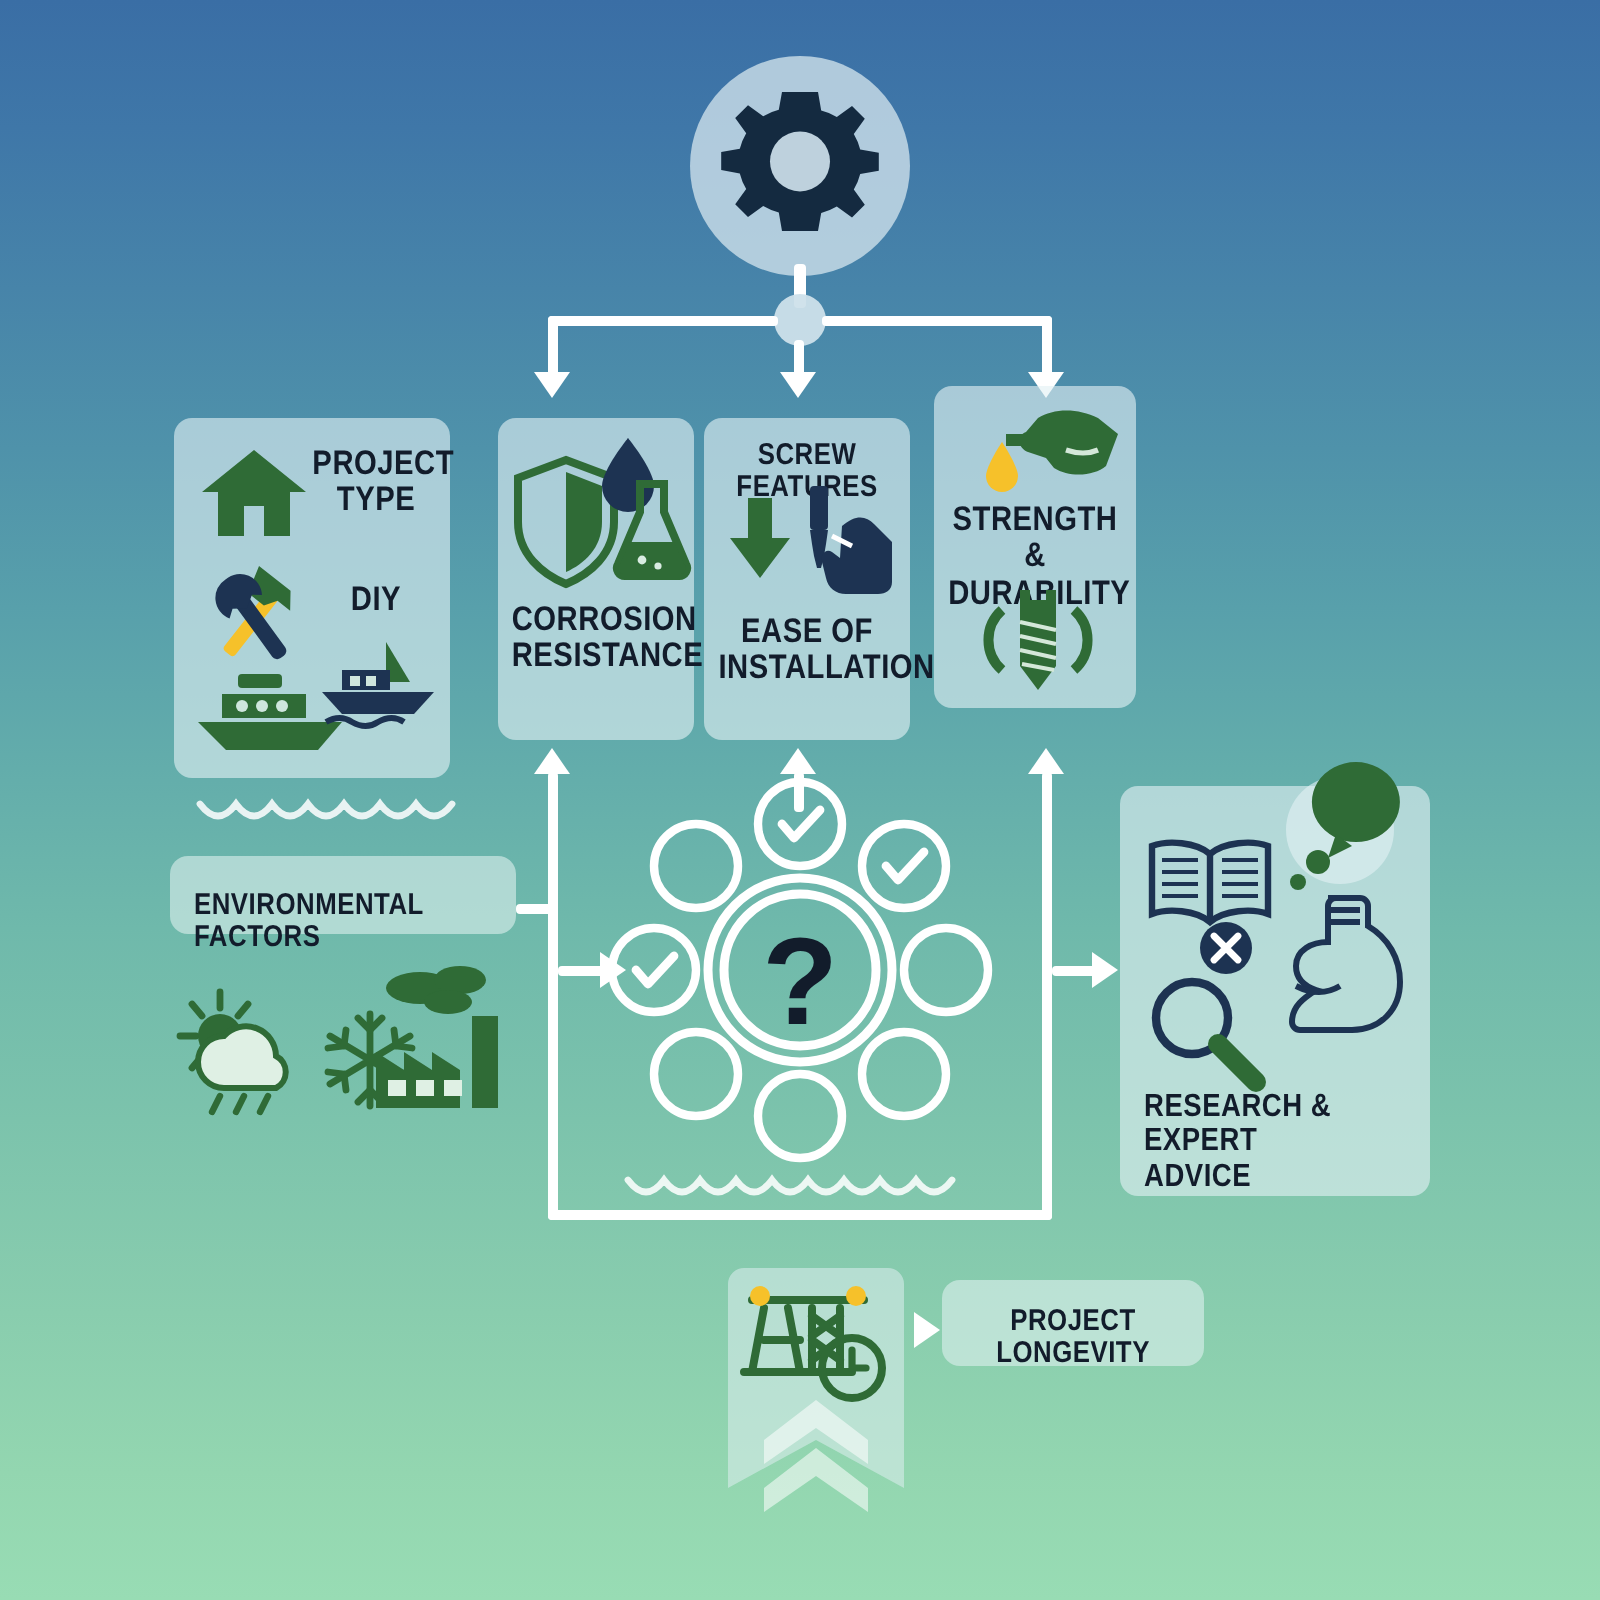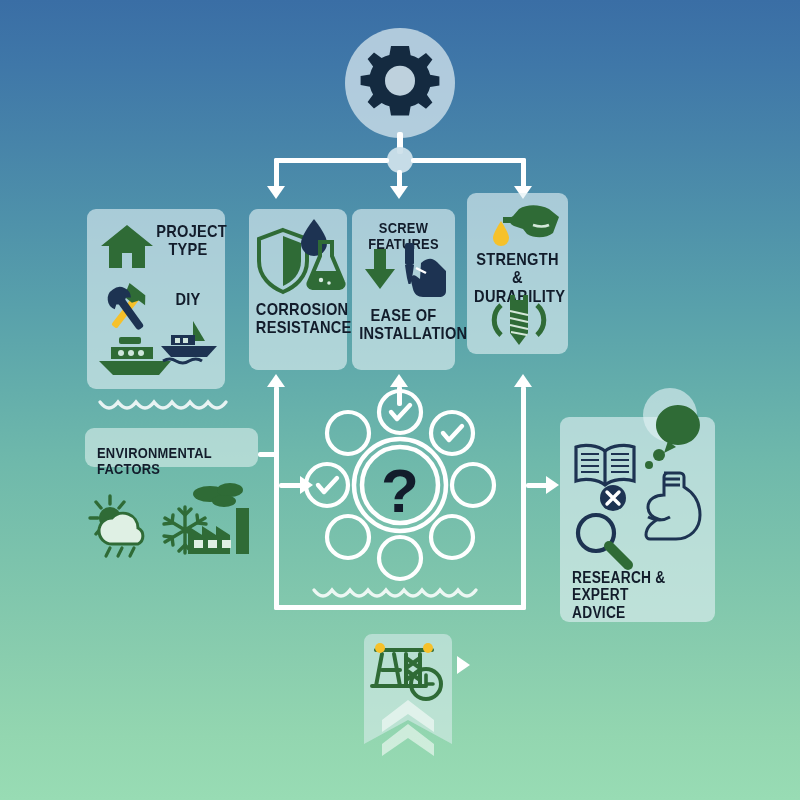--- a/index.html
+++ b/index.html
@@ -272,21 +272,21 @@
   <div class="ln" style="left:258px;top:452px;width:20px;height:5px;"></div>
 
   <div class="ln" style="left:279px;top:483px;width:24px;height:5px;"></div>
   <div class="arrow-r" style="left:300px;top:476px;"></div>
 
   <div class="ln" style="left:526px;top:483px;width:26px;height:5px;"></div>
   <div class="arrow-r" style="left:546px;top:476px;"></div>
 
   <div class="abs" style="left:643px;top:388px;width:54px;height:54px;border-radius:50%;
               background:rgba(226,240,243,0.62);"></div>
-  <div class="panel" style="left:560px;top:417px;width:155px;height:205px;">
+  <div class="panel" style="left:560px;top:393px;width:155px;height:205px;">
 
     <svg class="abs" style="left:84px;top:-18px;" width="68" height="72" viewBox="0 0 68 72">
       <path d="M34 6 a22 20 0 1 1 -0.1 0 Z" fill="#2f6b36"></path>
       <path d="M24 42 l-4 12 l12-6 z" fill="#2f6b36"></path>
       <circle cx="15" cy="56" r="6" fill="#2f6b36"></circle>
       <circle cx="5" cy="66" r="4" fill="#2f6b36"></circle>
     </svg>
 
     <svg class="abs" style="left:12px;top:24px;" width="66" height="48" viewBox="0 0 66 48">
       <g fill="none" stroke="#1d3352" stroke-width="3.2">
@@ -338,14 +338,17 @@
       <path d="M4 46 h30 M34 46 h24"></path>
     </g>
     <circle cx="12" cy="8" r="5" fill="#f6c12a"></circle>
     <circle cx="60" cy="8" r="5" fill="#f6c12a"></circle>
     <circle cx="58" cy="44" r="15" fill="none" stroke="#2f6b36" stroke-width="4"></circle>
     <path d="M58 35 v9 h7" stroke="#2f6b36" stroke-width="3.6" fill="none" stroke-linecap="round"></path>
   </svg>
 
   <div class="arrow-r" style="left:457px;top:656px;"></div>
 
+  <div class="panel soft" style="left:471px;top:640px;width:131px;height:43px;">
+    <div class="lbl" style="left:0px;top:13px;width:131px;font-size:15px;">PROJECT LONGEVITY</div>
+  </div>
 
 </div>
 
 </body></html>

